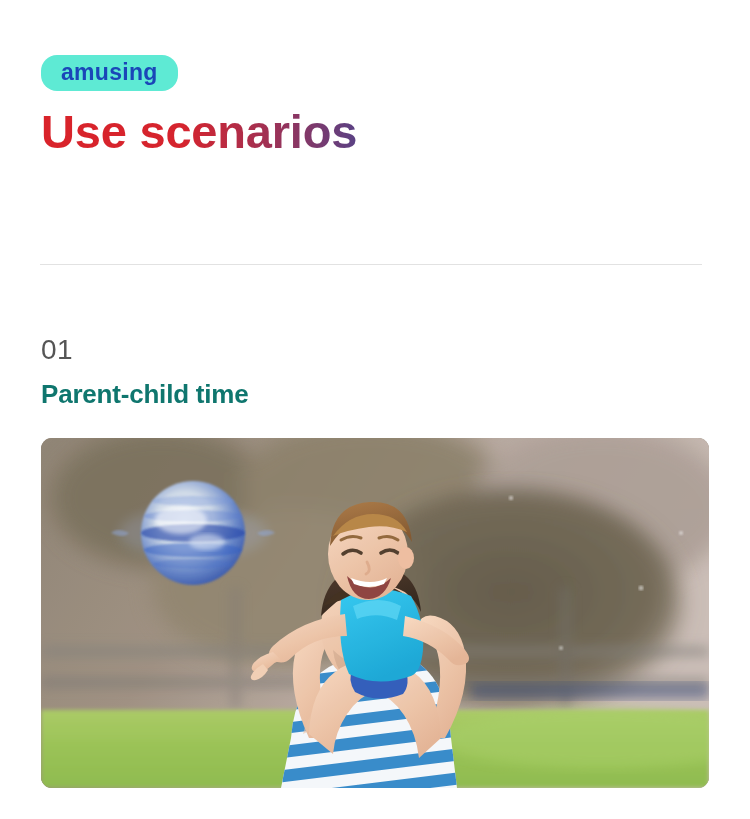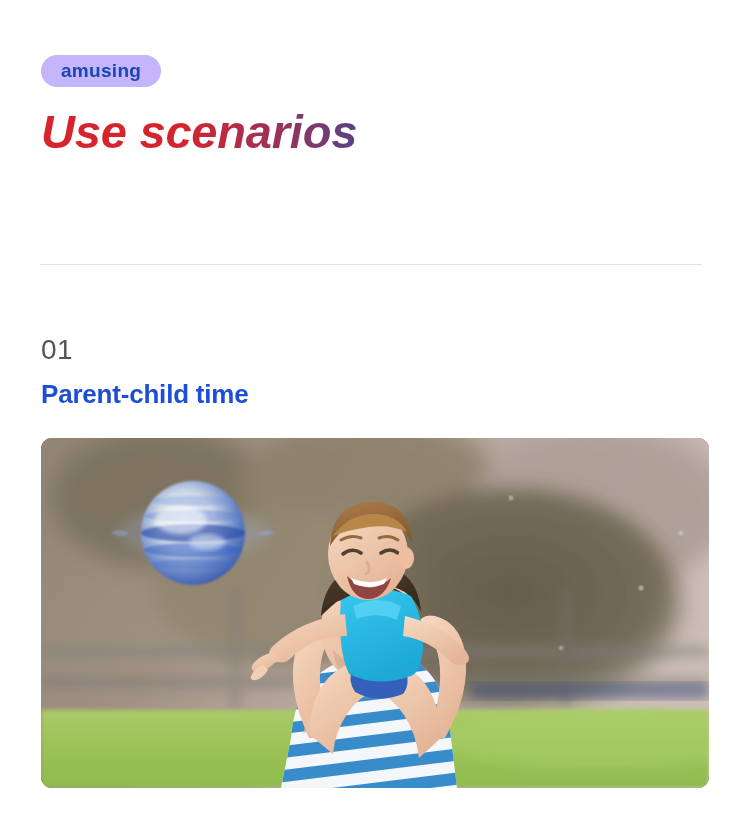--- a/index.html
+++ b/index.html
@@ -20,23 +20,23 @@
   }
 
   
   .badge-row {
     position: absolute;
     left: 41px;
     top: 55px;
   }
   .badge {
     display: inline-block;
-    background: #c4b5fd;
+    background: #5eead4;
     color: #1a46b8;
-    font-size: 19px;
+    font-size: 23px;
     font-weight: 700;
     letter-spacing: 0.3px;
     padding: 6px 20px 7px 20px;
     border-radius: 16px;
     line-height: 1;
   }
 
   
   .headline {
     position: absolute;
@@ -49,21 +49,20 @@
     letter-spacing: -0.2px;
   }
   .headline .grad-line {
     display: block;
     background: linear-gradient(90deg, #d9232a 0%, #d9232a 30%, #8c3566 55%, #3f4a92 75%, #1f4fa4 100%);
     -webkit-background-clip: text;
     background-clip: text;
     color: transparent;
     -webkit-text-fill-color: transparent;
     width: max-content;
-    font-style: italic;
   }
   .headline .grad-line.l1 {
     background: linear-gradient(90deg, #d9232a 0%, #d5242e 45%, #a03154 72%, #5a4184 100%);
     -webkit-background-clip: text;
     background-clip: text;
     -webkit-text-fill-color: transparent;
   }
   .headline .grad-line.l2 {
     background: linear-gradient(90deg, #d9232a 0%, #d4242f 32%, #8e3464 52%, #42489a 72%, #1f4fa4 100%);
     -webkit-background-clip: text;
@@ -90,21 +89,21 @@
     font-weight: 400;
     color: #555555;
     letter-spacing: 0.5px;
   }
   .section-title {
     position: absolute;
     left: 41px;
     top: 379px;
     font-size: 26px;
     font-weight: 700;
-    color: #1d4ed8;
+    color: #0f766e;
     letter-spacing: -0.2px;
   }
 
   
   .photo {
     position: absolute;
     left: 41px;
     top: 438px;
     width: 668px;
     height: 350px;

